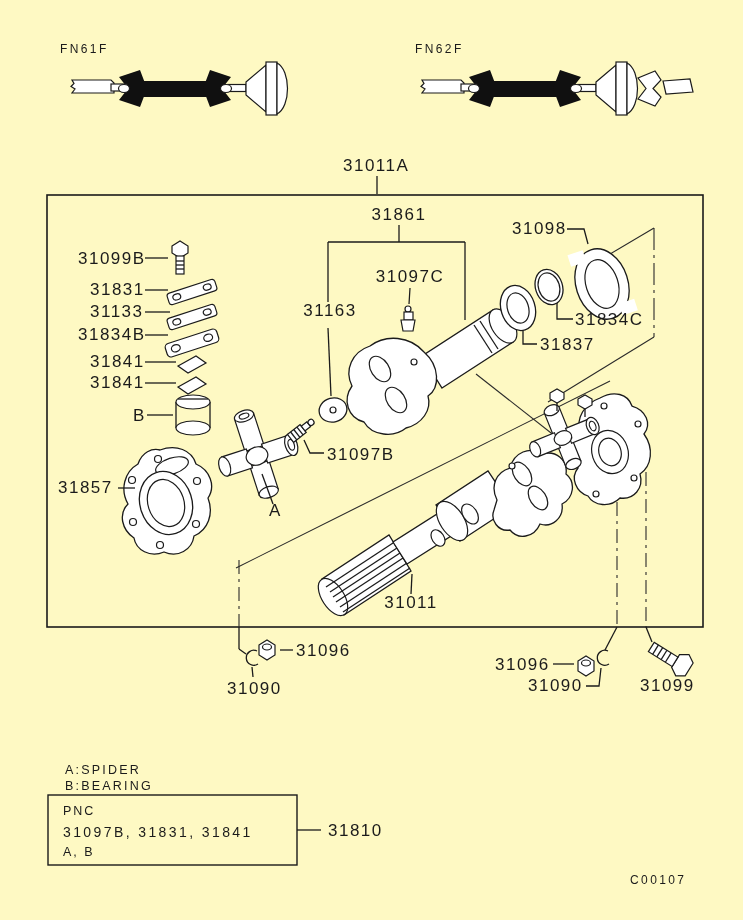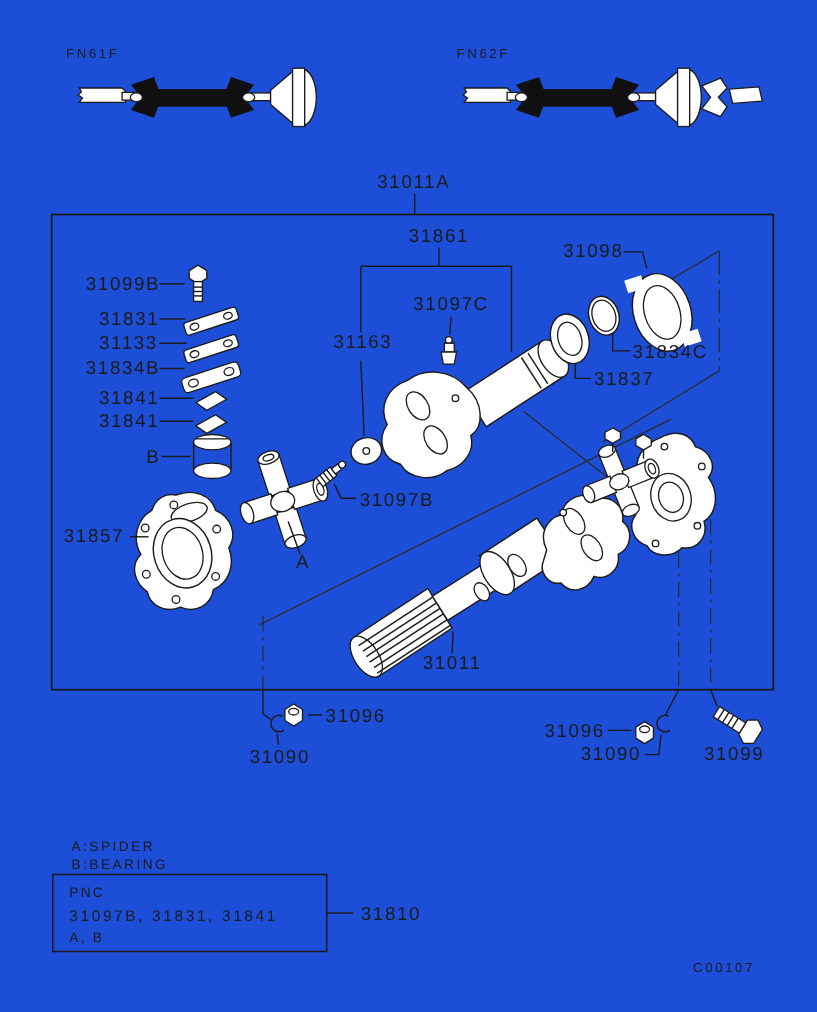--- a/index.html
+++ b/index.html
@@ -1,16 +1,16 @@
 <!DOCTYPE html>
 <html><head>
 <meta charset="utf-8">
 <style>
   html,body{margin:0;padding:0;background:#ffffff;}
-  .stage{position:relative;width:743px;height:920px;background:#1d4ed8;overflow:hidden;}
+  .stage{position:relative;width:743px;height:920px;background:#fef9c3;overflow:hidden;}
   svg{display:block;}
   text{fill:#1b1b1b;font-family:"Liberation Sans",sans-serif;}
   .pn{font-size:17px;letter-spacing:1.5px;}
   .pnc{font-size:17px;letter-spacing:1.5px;}
   .sm{font-size:12px;letter-spacing:2.4px;}
   .legend{font-size:12.5px;letter-spacing:2.2px;}
   .pncparts{font-size:14px;letter-spacing:2.4px;}
   .pncsmall{font-size:12.5px;letter-spacing:2px;}
   .mid{text-anchor:middle;}
   .ln{stroke:#1b1b1b;stroke-width:1.3;fill:none;}

